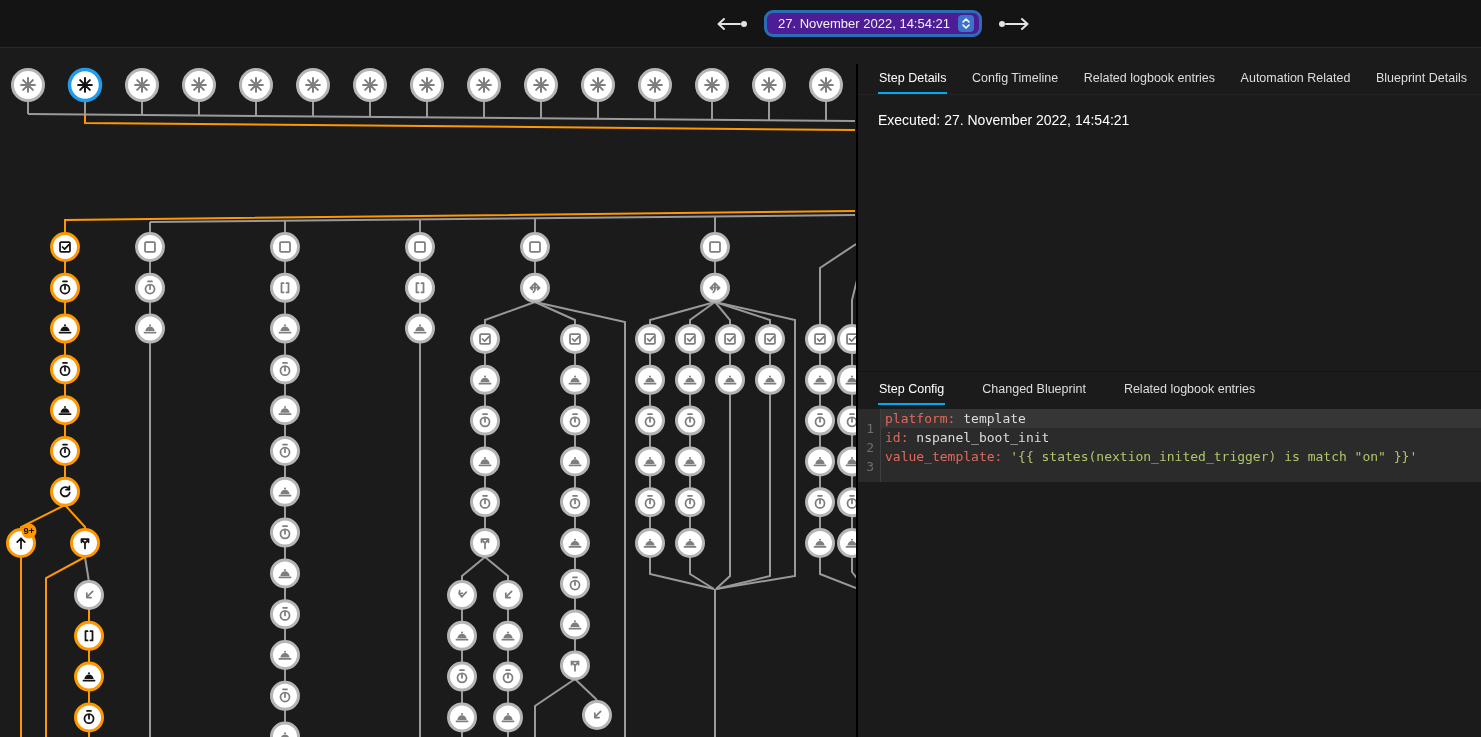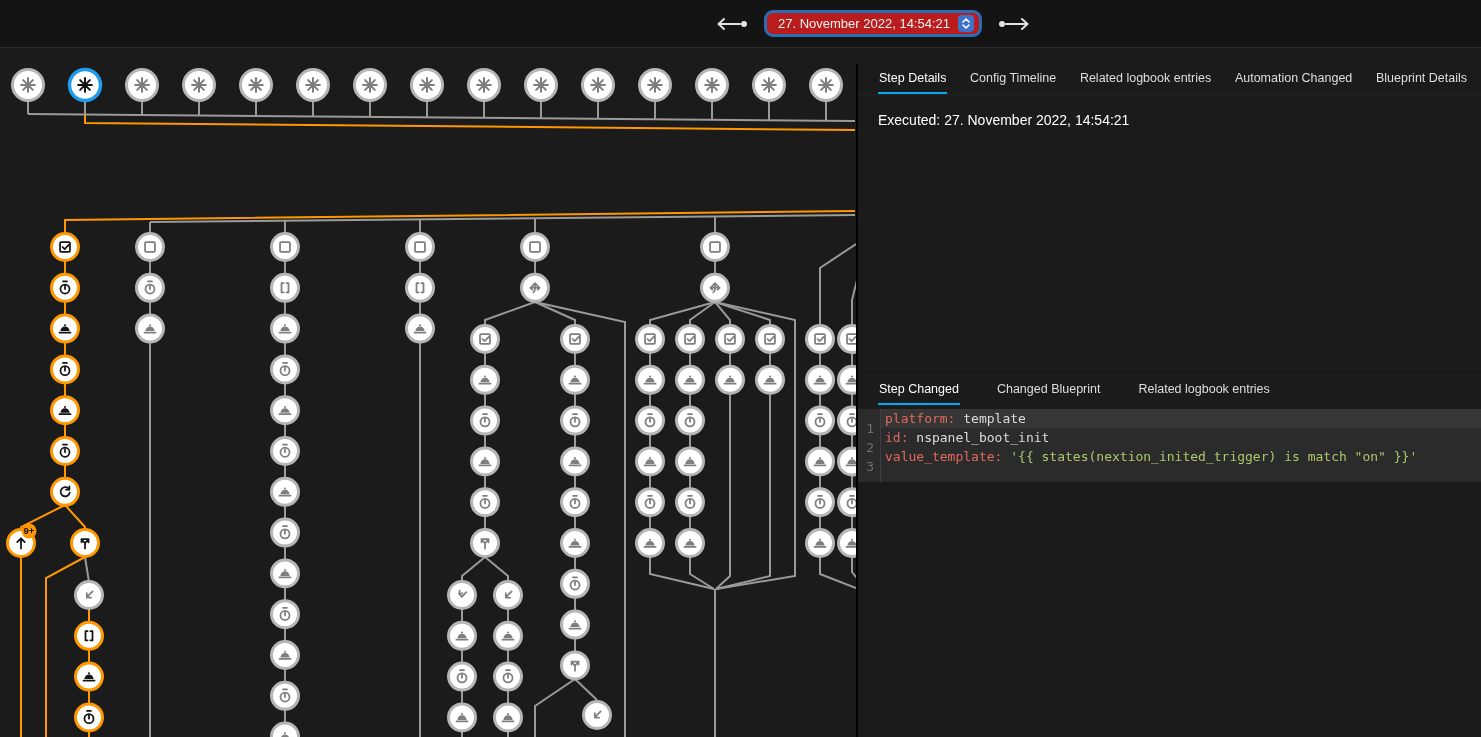--- a/index.html
+++ b/index.html
@@ -3,21 +3,21 @@
 <meta charset="utf-8">
 <style>
   html,body{margin:0;padding:0;width:1481px;height:737px;overflow:hidden;background:#1b1b1b;
     font-family:"Liberation Sans", sans-serif;}
   *{box-sizing:border-box;}
 
   .topbar{position:absolute;left:0;top:0;width:1481px;height:48px;background:var(--topbar-bg);
     border-bottom:1px solid #2a2a2a;}
   .run-nav{position:absolute;left:716px;top:10px;display:flex;align-items:center;gap:14px;}
   .ray-btn{display:flex;align-items:center;cursor:pointer;}
-  .run-select{display:flex;align-items:center;gap:8px;background:#b91c1c;border:3px solid #2a6db5;
+  .run-select{display:flex;align-items:center;gap:8px;background:#4c1d95;border:3px solid #2a6db5;
     border-radius:9px;padding:1px 5px 1px 11px;color:#f2f2f2;font-size:13px;height:27px;cursor:pointer;}
   .stepper{background:#3d73c9;border-radius:4px;width:16px;height:17px;display:flex;align-items:center;
     justify-content:center;flex:none;}
 
   .graph{position:absolute;left:0;top:48px;width:856px;height:689px;background:var(--bg);}
   #graph-svg{display:block;}
 
   .panel{position:absolute;left:856px;top:64px;width:625px;height:689px;background:var(--bg);
     border-left:2px solid #000;}
   .tabbar{display:flex;justify-content:space-between;align-items:stretch;height:31px;
@@ -953,28 +953,28 @@
         </g>
       </g>
     </svg>
 </div>
 
 <div class="panel">
   <div class="tabbar">
     <span class="tab active">Step Details</span>
     <span class="tab">Config Timeline</span>
     <span class="tab">Related logbook entries</span>
-    <span class="tab">Automation Changed</span>
+    <span class="tab">Automation Related</span>
     <span class="tab">Blueprint Details</span>
   </div>
   <div class="executed">Executed: 27. November 2022, 14:54:21</div>
 
   <div class="bottom-card">
     <div class="tabbar2">
-      <span class="tab active">Step Changed</span>
+      <span class="tab active">Step Config</span>
       <span class="tab">Changed Blueprint</span>
       <span class="tab">Related logbook entries</span>
     </div>
     <div class="editor">
       <div class="gutter-col">
         <div>1</div>
         <div>2</div>
         <div>3</div>
       </div>
       <div class="code-col">

